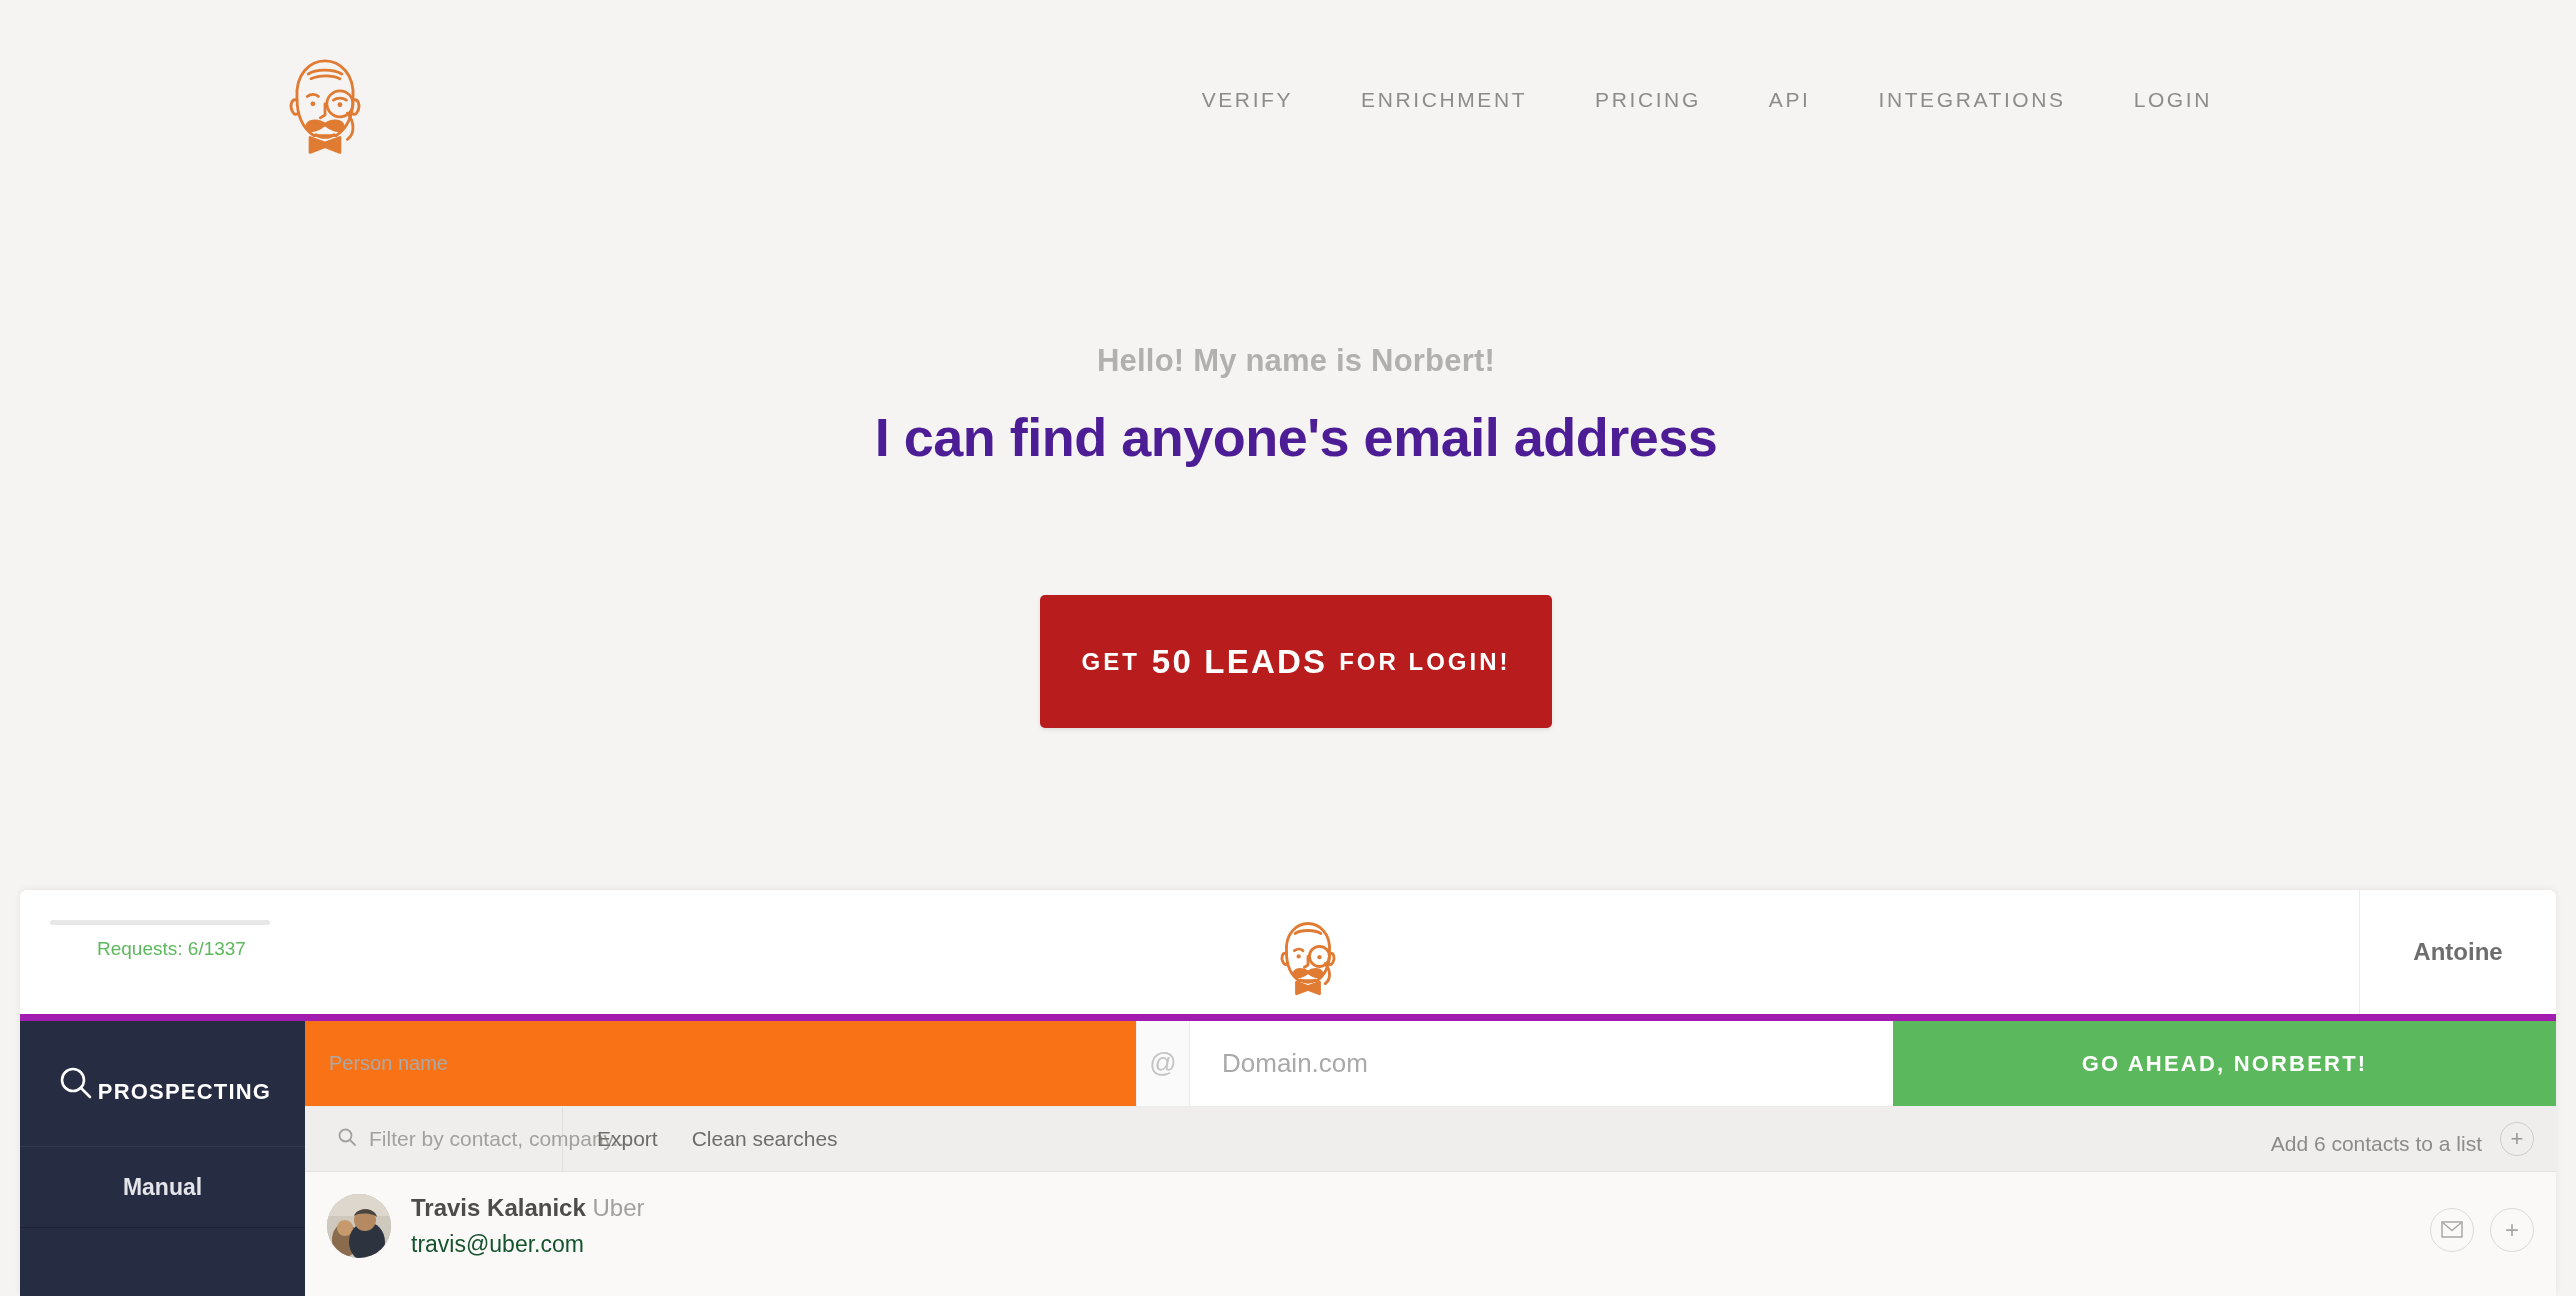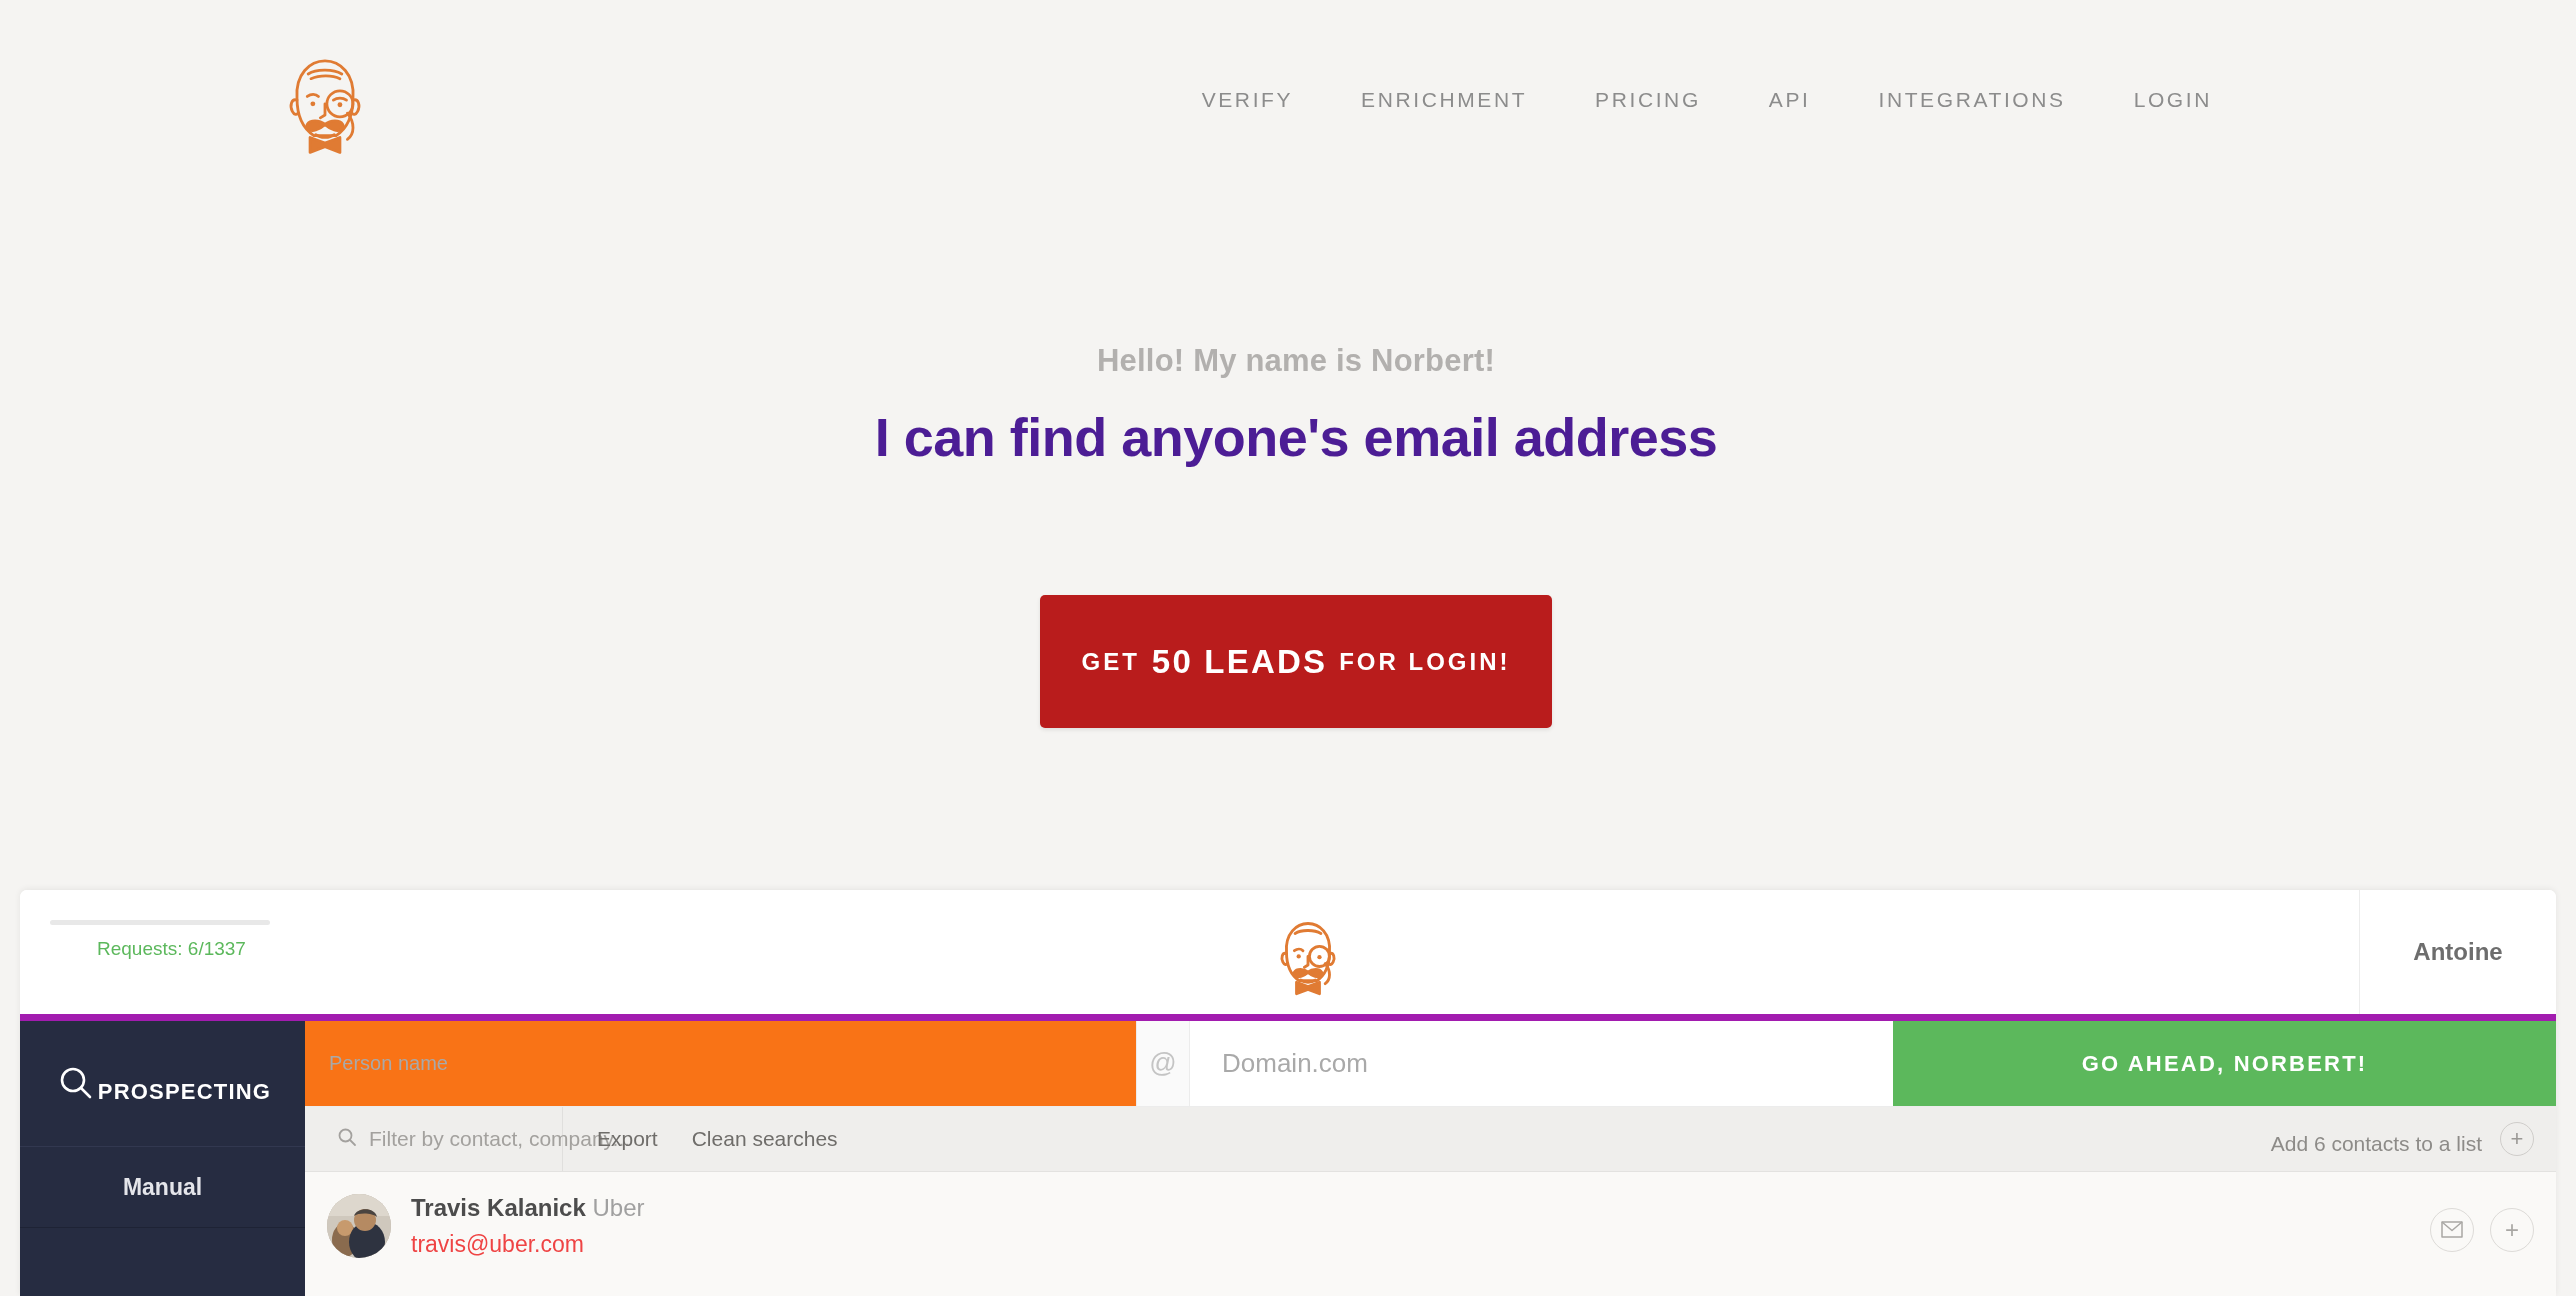--- a/index.html
+++ b/index.html
@@ -358,21 +358,21 @@
   .contact-line1 {
     font-size: 24px;
     color: #4c4c4c;
     white-space: nowrap;
   }
   .contact-name { font-weight: bold; }
   .contact-company { color: #a0a0a0; font-weight: normal; }
   .contact-email {
     margin-top: 9px;
     font-size: 23px;
-    color: #ef4444;
+    color: #14532d;
     white-space: nowrap;
   }
   .contact-actions {
     position: absolute;
     right: 22px;
     top: 36px;
     display: flex;
     gap: 16px;
   }
   .action-circle {

